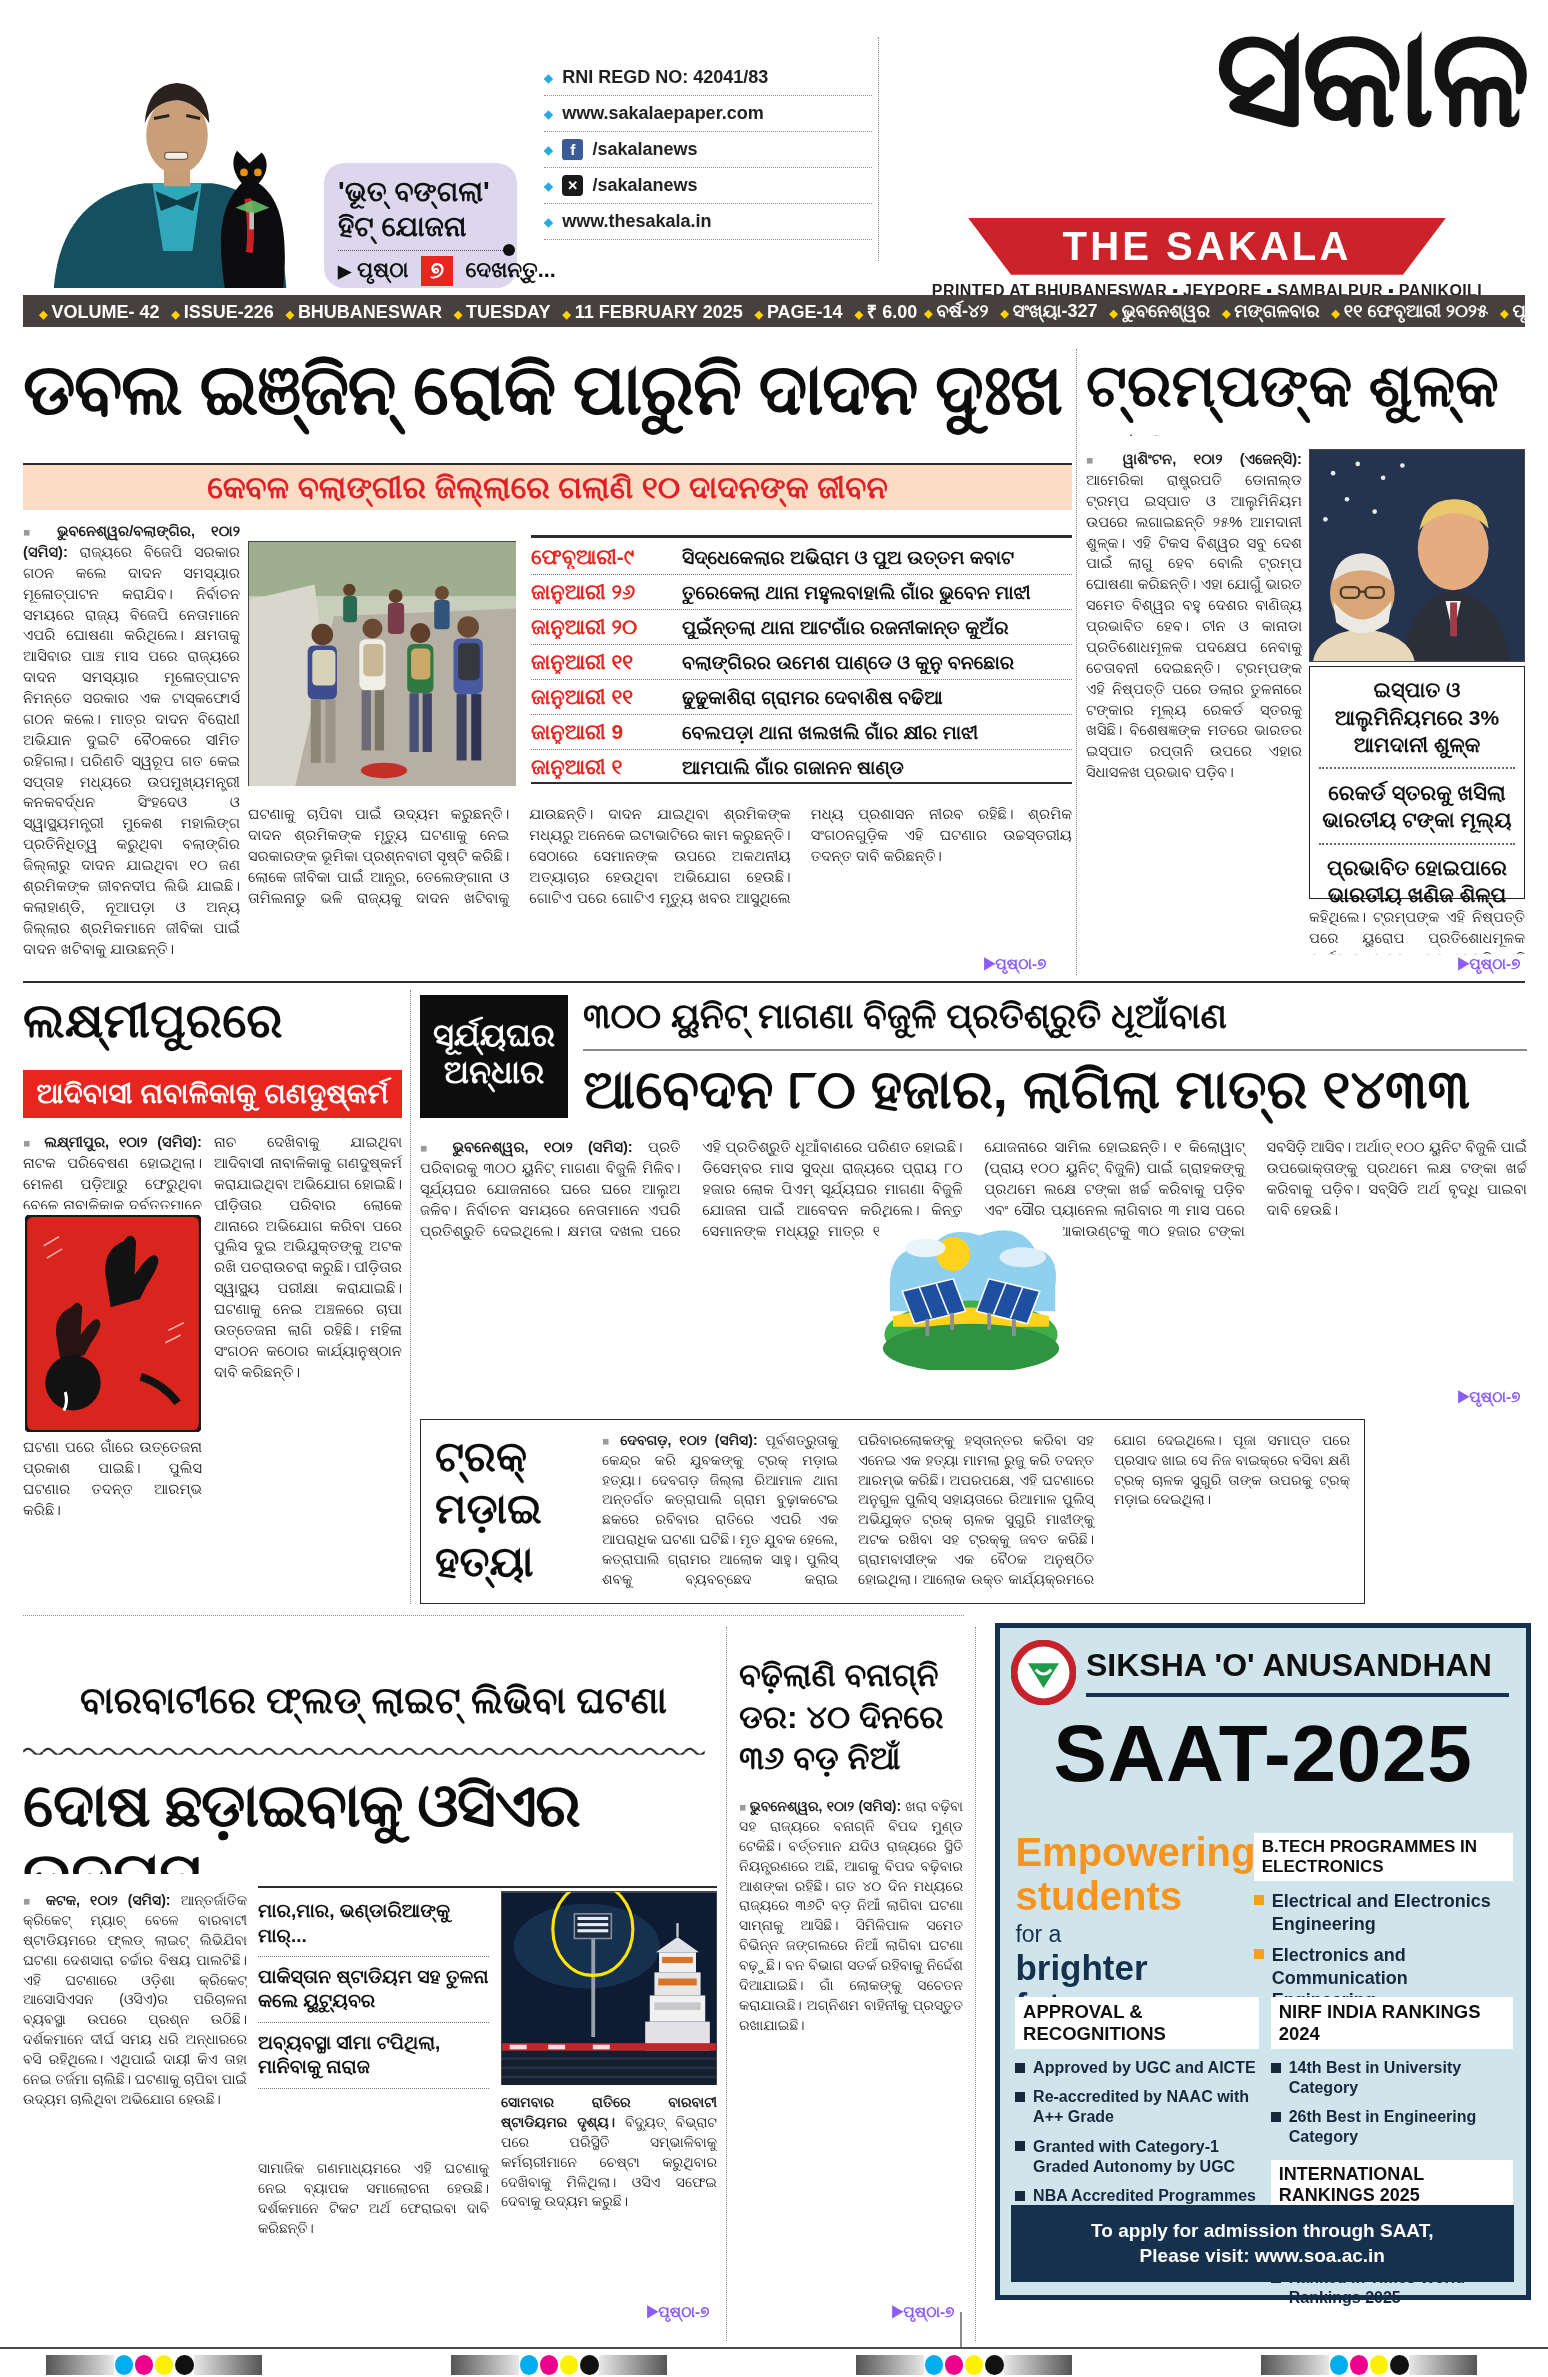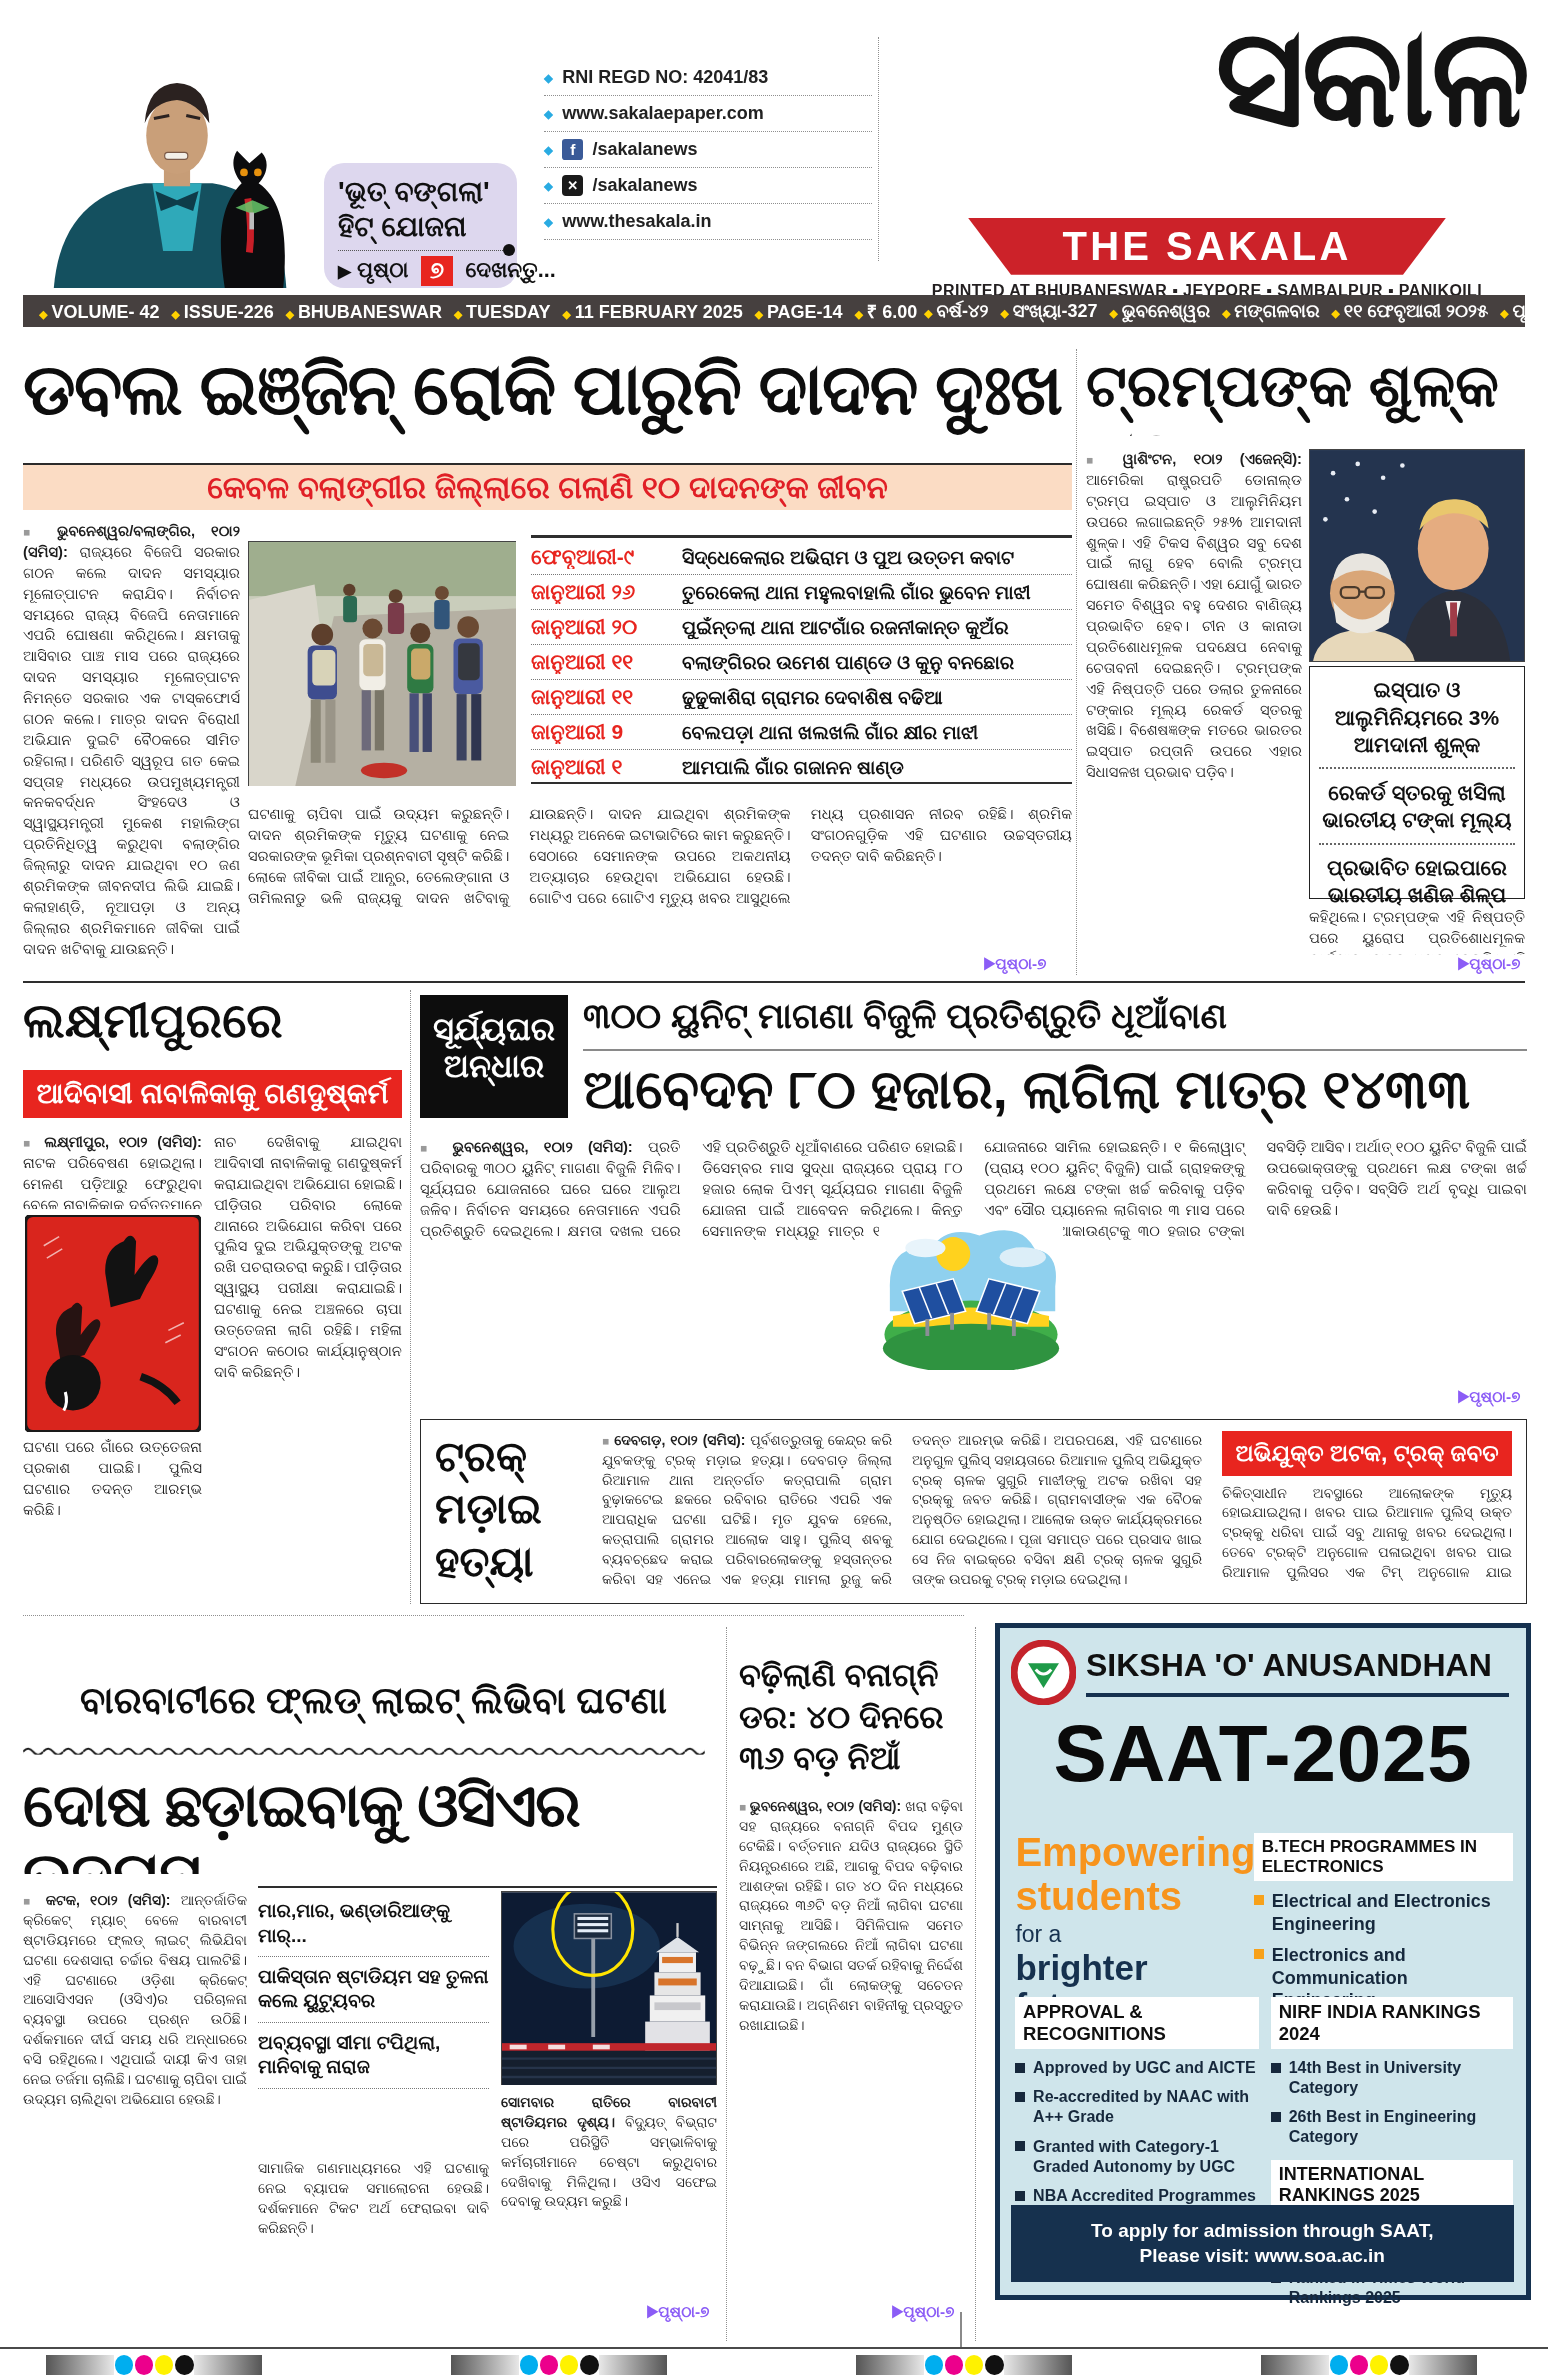--- a/index.html
+++ b/index.html
@@ -324,21 +324,21 @@
       </g>
     </svg>
   </div>
 
   <div class="abs body-text j ovh" style="left:23px;top:1437px;width:179px;height:163px">ଘଟଣା ପରେ ଗାଁରେ ଉତ୍ତେଜନା ପ୍ରକାଶ ପାଇଛି। ପୁଲିସ ଘଟଣାର ତଦନ୍ତ ଆରମ୍ଭ କରିଛି।</div>
   <div class="abs body-text j ovh" style="left:214px;top:1132px;width:188px;height:469px">ନାଚ ଦେଖିବାକୁ ଯାଇଥିବା ଆଦିବାସୀ ନାବାଳିକାକୁ ଗଣଦୁଷ୍କର୍ମ କରାଯାଇଥିବା ଅଭିଯୋଗ ହୋଇଛି। ପୀଡ଼ିତାର ପରିବାର ଲୋକେ ଥାନାରେ ଅଭିଯୋଗ କରିବା ପରେ ପୁଲିସ ଦୁଇ ଅଭିଯୁକ୍ତଙ୍କୁ ଅଟକ ରଖି ପଚରାଉଚରା କରୁଛି। ପୀଡ଼ିତାର ସ୍ୱାସ୍ଥ୍ୟ ପରୀକ୍ଷା କରାଯାଇଛି। ଘଟଣାକୁ ନେଇ ଅଞ୍ଚଳରେ ଚାପା ଉତ୍ତେଜନା ଲାଗି ରହିଛି। ମହିଳା ସଂଗଠନ କଠୋର କାର୍ଯ୍ୟାନୁଷ୍ଠାନ ଦାବି କରିଛନ୍ତି।</div>
 
   <div class="abs dotv" style="left:410px;top:990px;height:614px"></div>
 
   <div class="abs blackbox" style="left:420px;top:995px;width:148px;height:123px">
-    <div style="font-size:32px;padding-top:16px">ସୂର୍ଯ୍ୟଘର</div>
+    <div style="font-size:32px;padding-top:22px">ସୂର୍ଯ୍ୟଘର</div>
     <div style="font-size:32px">ଅନ୍ଧାର</div>
   </div>
   <div class="abs hl ovh" style="left:583px;top:996px;width:944px;height:45px;font-size:35px">୩୦୦ ୟୁନିଟ୍ ମାଗଣା ବିଜୁଳି ପ୍ରତିଶ୍ରୁତି ଧୂଆଁବାଣ</div>
   <div class="abs" style="left:583px;top:1049px;width:944px;height:1.5px;background:#8a8a8a"></div>
   <div class="abs hl ovh" style="left:583px;top:1058px;width:944px;height:66px;font-size:54px">ଆବେଦନ ୮୦ ହଜାର, ଲାଗିଲା ମାତ୍ର ୧୪୩୩</div>
 
   <div class="abs body-text j ovh" style="left:420px;top:1137px;width:1107px;height:271px;column-count:4;column-gap:21.6px">
     <span class="sq">■ </span>
     <span class="b">ଭୁବନେଶ୍ୱର, ୧୦ା୨ (ସମିସ):</span>
     <span>ପ୍ରତି ପରିବାରକୁ ୩୦୦ ୟୁନିଟ୍ ମାଗଣା ବିଜୁଳି ମିଳିବ। ସୂର୍ଯ୍ୟଘର ଯୋଜନାରେ ଘରେ ଘରେ ଆଲୁଅ ଜଳିବ। ନିର୍ବାଚନ ସମୟରେ ନେତାମାନେ ଏପରି ପ୍ରତିଶ୍ରୁତି ଦେଇଥିଲେ। କ୍ଷମତା ଦଖଲ ପରେ ଏହି ପ୍ରତିଶ୍ରୁତି ଧୂଆଁବାଣରେ ପରିଣତ ହୋଇଛି। ଡିସେମ୍ବର ମାସ ସୁଦ୍ଧା ରାଜ୍ୟରେ ପ୍ରାୟ ୮୦ ହଜାର ଲୋକ ପିଏମ୍ ସୂର୍ଯ୍ୟଘର ମାଗଣା ବିଜୁଳି ଯୋଜନା ପାଇଁ ଆବେଦନ କରିଥିଲେ। କିନ୍ତୁ ସେମାନଙ୍କ ମଧ୍ୟରୁ ମାତ୍ର ୧୧୪୧ ଜଣ ଏହି ଯୋଜନାରେ ସାମିଲ ହୋଇଛନ୍ତି। ୧ କିଲୋୱାଟ୍ (ପ୍ରାୟ ୧୦୦ ୟୁନିଟ୍ ବିଜୁଳି) ପାଇଁ ଗ୍ରାହକଙ୍କୁ ପ୍ରଥମେ ଲକ୍ଷେ ଟଙ୍କା ଖର୍ଚ୍ଚ କରିବାକୁ ପଡ଼ିବ ଏବଂ ସୌର ପ୍ୟାନେଲ ଲାଗିବାର ୩ ମାସ ପରେ ଗ୍ରାହକଙ୍କ ଆକାଉଣ୍ଟକୁ ୩୦ ହଜାର ଟଙ୍କା ସବସିଡ଼ି ଆସିବ। ଅର୍ଥାତ୍ ୧୦୦ ୟୁନିଟ ବିଜୁଳି ପାଇଁ ଉପଭୋକ୍ତାଙ୍କୁ ପ୍ରଥମେ ଲକ୍ଷ ଟଙ୍କା ଖର୍ଚ୍ଚ କରିବାକୁ ପଡ଼ିବ। ସବ୍‌ସିଡି ଅର୍ଥ ବୃଦ୍ଧି ପାଇବା ଦାବି ହେଉଛି।</span>
@@ -365,21 +365,21 @@
         <path d="M208 96 L142 80 L126 122 L192 138 Z" fill="#1f4fa0" stroke="#ffffff" stroke-width="2"></path>
         <line x1="186" y1="91" x2="170" y2="131" stroke="#ffffff" stroke-width="2"></line>
         <line x1="164" y1="86" x2="148" y2="126" stroke="#ffffff" stroke-width="2"></line>
         <rect x="172" y="132" width="5" height="22" fill="#8a8f96"></rect>
           <rect x="140" y="124" width="5" height="22" fill="#8a8f96"></rect>
       </g>
     </svg>
   </div>
   <div class="abs pm" style="left:1457px;top:1388px">▶<span>ପୃଷ୍ଠା-୭</span></div>
 
-  <div class="abs" style="left:420px;top:1419px;width:1107px;height:185px;border:1.5px solid #2a2a2a;box-sizing:border-box;padding:10.8px 14px;display:flex;gap:20px">
+  <div class="abs" style="left:420px;top:1419px;width:945px;height:185px;border:1.5px solid #2a2a2a;box-sizing:border-box;padding:10.8px 14px;display:flex;gap:20px">
     <div class="hl" style="width:147px;font-size:42px;line-height:1.25;flex:none">
       <div>ଟ୍ରକ୍</div>
       <div>ମଡ଼ାଇ</div>
       <div>ହତ୍ୟା</div>
     </div>
     <div class="body-text j ovh" style="flex:1;column-count:3;column-gap:20px;font-size:14px">
       <span class="sq">■ </span>
       <span class="b">ଦେବଗଡ଼, ୧୦ା୨ (ସମିସ):</span>
       <span>ପୂର୍ବଶତ୍ରୁତାକୁ କେନ୍ଦ୍ର କରି ଯୁବକଙ୍କୁ ଟ୍ରକ୍ ମଡ଼ାଇ ହତ୍ୟା। ଦେବଗଡ଼ ଜିଲ୍ଲା ରିଆମାଳ ଥାନା ଅନ୍ତର୍ଗତ କତ୍ରାପାଲି ଗ୍ରାମ ବୁଢ଼ାକଟେଇ ଛକରେ ରବିବାର ରାତିରେ ଏପରି ଏକ ଆପରାଧିକ ଘଟଣା ଘଟିଛି। ମୃତ ଯୁବକ ହେଲେ, କତ୍ରାପାଲି ଗ୍ରାମର ଆଲୋକ ସାହୁ। ପୁଲିସ୍ ଶବକୁ ବ୍ୟବଚ୍ଛେଦ କରାଇ ପରିବାରଲୋକଙ୍କୁ ହସ୍ତାନ୍ତର କରିବା ସହ ଏନେଇ ଏକ ହତ୍ୟା ମାମଲା ରୁଜୁ କରି ତଦନ୍ତ ଆରମ୍ଭ କରିଛି। ଅପରପକ୍ଷେ, ଏହି ଘଟଣାରେ ଅନୁଗୁଳ ପୁଲିସ୍ ସହାୟତାରେ ରିଆମାଳ ପୁଲିସ୍ ଅଭିଯୁକ୍ତ ଟ୍ରକ୍ ଚାଳକ ସୁଗୁରି ମାଝୀଙ୍କୁ ଅଟକ ରଖିବା ସହ ଟ୍ରକ୍‌କୁ ଜବତ କରିଛି।</span>
       <span>ଗ୍ରାମବାସୀଙ୍କ ଏକ ବୈଠକ ଅନୁଷ୍ଠିତ ହୋଇଥିଲା। ଆଲୋକ ଉକ୍ତ କାର୍ଯ୍ୟକ୍ରମରେ ଯୋଗ ଦେଇଥିଲେ। ପୂଜା ସମାପ୍ତ ପରେ ପ୍ରସାଦ ଖାଇ ସେ ନିଜ ବାଇକ୍‌ରେ ବସିବା କ୍ଷଣି ଟ୍ରକ୍ ଚାଳକ ସୁଗୁରି ତାଙ୍କ ଉପରକୁ ଟ୍ରକ୍ ମଡ଼ାଇ ଦେଇଥିଲା।</span>

